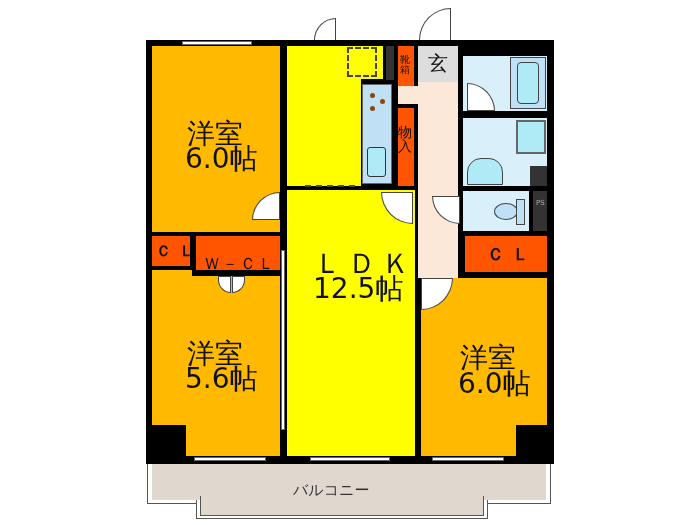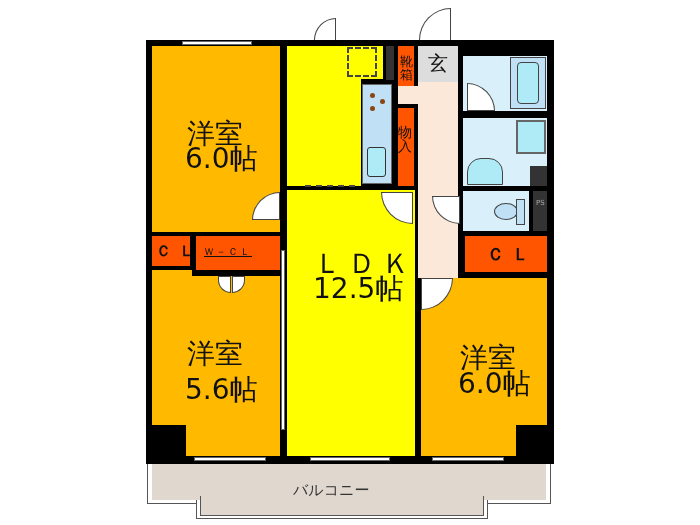--- a/index.html
+++ b/index.html
@@ -24,46 +24,46 @@
 <div class="abs wall" style="left:146px;top:40px;width:408px;height:424px;"></div>
 
 <div class="abs" style="left:152px;top:46px;width:128px;height:186px;background:#FFBA00;"></div>
 <span class="lbl room-lbl" style="left:187px;top:120px;">洋室</span>
 <span class="lbl room-lbl" style="left:185px;top:145px;">6.0帖</span>
 
 <div class="abs" style="left:152px;top:236px;width:38px;height:30px;background:#FF5500;"></div>
 <span class="lbl cl-lbl" style="left:156px;top:244px;">ＣＬ</span>
 
 <div class="abs" style="left:196px;top:236px;width:84px;height:36px;background:#FF5500;"></div>
-<span class="lbl" style="left:204px;top:247px;font-size:10px;letter-spacing:2px;text-decoration:underline;">Ｗ－ＣＬ</span>
+<span class="lbl" style="left:204px;top:256px;font-size:16px;letter-spacing:2px;">Ｗ－ＣＬ</span>
 
 <div class="abs" style="left:152px;top:270px;width:128px;height:186px;background:#FFBA00;"></div>
 <div class="abs" style="left:192px;top:270px;width:88px;height:6px;background:#000;"></div>
 <div class="abs wall" style="left:152px;top:425px;width:34px;height:31px;"></div>
 <span class="lbl room-lbl" style="left:187px;top:340px;">洋室</span>
-<span class="lbl room-lbl" style="left:185px;top:365px;margin-top:11px;">5.6帖</span>
+<span class="lbl room-lbl" style="left:185px;top:365px;">5.6帖</span>
 
 <div class="abs" style="left:287px;top:46px;width:74px;height:140px;background:#FFFF00;"></div>
 <div class="abs" style="left:287px;top:46px;width:96px;height:33px;background:#FFFF00;"></div>
 <div class="abs" style="left:347px;top:47px;width:30px;height:30px;border:2px dashed #444;"></div>
 <div class="abs" style="left:386px;top:46px;width:8px;height:34px;background:#333;"></div>
 
 <div class="abs" style="left:362px;top:84px;width:30px;height:100px;background:#BFE0F5;border:1px solid #666;"></div>
 <div class="abs" style="left:370px;top:93px;width:5px;height:5px;border-radius:50%;background:#8B4513;"></div>
 <div class="abs" style="left:380px;top:99px;width:5px;height:5px;border-radius:50%;background:#8B4513;"></div>
 <div class="abs" style="left:370px;top:106px;width:5px;height:5px;border-radius:50%;background:#8B4513;"></div>
 <div class="abs" style="left:367px;top:147px;width:19px;height:30px;background:#AEEBF7;border:1px solid #333;border-radius:3px;"></div>
 
 <div class="abs" style="left:287px;top:190px;width:128px;height:266px;background:#FFFF00;"></div>
 <div class="abs" style="left:305px;top:185px;width:50px;height:0;border-top:2px dashed #444;"></div>
 <span class="lbl room-lbl" style="left:314px;top:250px;letter-spacing:6px;">ＬＤＫ</span>
 <span class="lbl room-lbl" style="left:313px;top:275px;">12.5帖</span>
 
 <div class="abs" style="left:398px;top:46px;width:16px;height:40px;background:#FF5500;"></div>
-<span class="lbl" style="left:400px;top:55px;font-size:13px;width:10px;white-space:normal;">靴箱</span>
+<span class="lbl" style="left:400px;top:55px;font-size:10px;width:10px;white-space:normal;">靴箱</span>
 
 <div class="abs" style="left:398px;top:108px;width:16px;height:78px;background:#FF5500;"></div>
 <span class="lbl" style="left:398px;top:125px;font-size:14px;width:16px;white-space:normal;">物入</span>
 
 <div class="abs" style="left:418px;top:46px;width:40px;height:36px;background:#DDDDDD;"></div>
 <span class="lbl" style="left:428px;top:53px;font-size:20px;">玄</span>
 <div class="abs" style="left:418px;top:82px;width:40px;height:196px;background:#FBE8D8;"></div>
 <div class="abs" style="left:398px;top:86px;width:20px;height:18px;background:#FBE8D8;"></div>
 
 <div class="abs" style="left:463px;top:56px;width:84px;height:55px;background:#D9F0FB;"></div>

